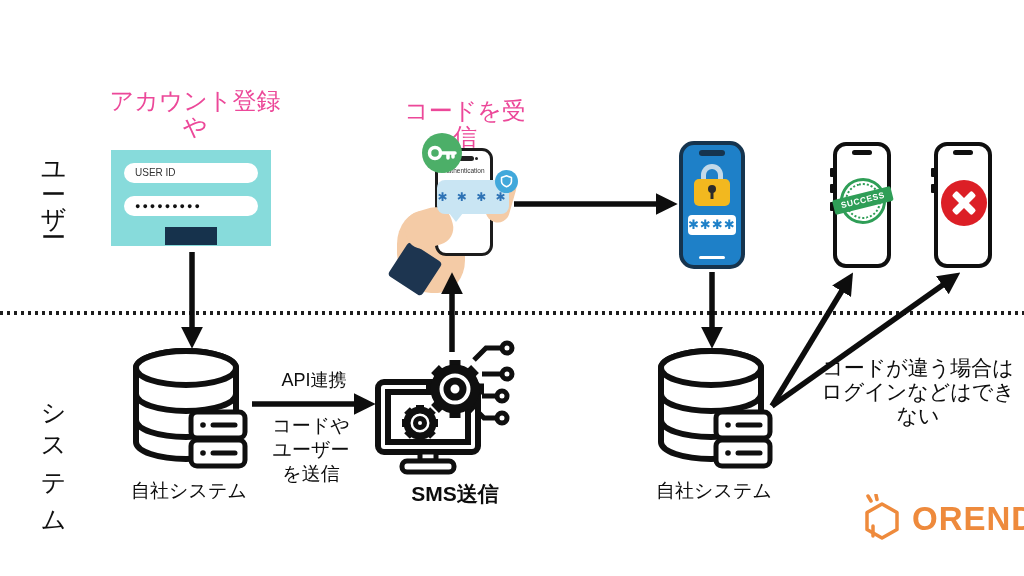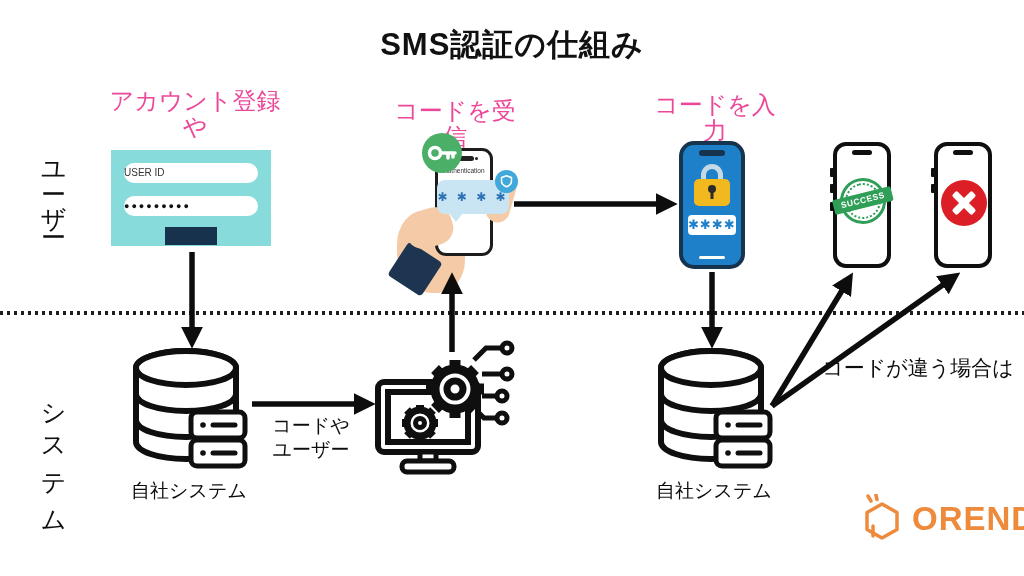--- a/index.html
+++ b/index.html
@@ -17,21 +17,21 @@
     background:repeating-linear-gradient(to right,#1d1d1d 0 3px,transparent 3px 7px);}
 
   .step-label{font-size:24px;line-height:26px;color:#ec4899;}
   .note{font-size:19px;line-height:24px;color:#0d0d0d;}
   .sys-label{font-size:19px;color:#0d0d0d;}
   .sms-label{font-size:21px;font-weight:800;line-height:29px;color:#0d0d0d;}
 
   
   .login-form{left:111px;top:150px;width:160px;height:96px;background:#87dbdb;}
   .lf-input{margin:13px 13px 0;height:20px;background:#fff;border-radius:10px;
-    font-size:10px;color:#333;line-height:20px;}
+    font-size:10px;color:#333;line-height:20px;padding-left:11px;}
   .lf-pass{letter-spacing:2px;font-size:9px;color:#111;}
   .lf-btn{width:52px;height:18px;background:#16324c;margin:11px auto 0;}
 
   
   .phone-frame{border:4px solid #0f0f0f;border-radius:13px;background:#fff;}
   .notch{position:absolute;top:4px;left:50%;transform:translateX(-50%);
     width:20px;height:5px;border-radius:3px;background:#0f0f0f;}
   .side-btn{position:absolute;left:-7px;width:4px;height:9px;background:#0f0f0f;border-radius:1px;}
 
   
@@ -81,31 +81,29 @@
   .logo-text{color:#ee8a3c;font-size:33px;font-weight:bold;letter-spacing:1px;}
 
   svg .ink{stroke:#0f0f0f;fill:#fff;}
   .arrows{left:0;top:0;pointer-events:none;z-index:9;}
 </style>
 </head>
 <body>
 
 <div class="stage">
 
-  <div class="abs title ctr">SMS認証の仕組み</div>
 
   <div class="abs lane lane-user">ユーザー</div>
   <div class="abs lane lane-system">システム</div>
   <div class="abs divider"></div>
 
   <div class="abs step-label ctr" style="left:100px;top:88px;width:190px;">
     <div>アカウント登録や</div>
   </div>
-  <div class="abs step-label ctr" style="left:385px;top:98px;width:140px;">コードを受信</div>
-  <div class="abs step-label ctr" style="left:650px;top:92px;width:130px;">コードを入力</div>
+  <div class="abs step-label ctr" style="left:395px;top:98px;width:140px;">コードを受信</div>
 
   <div class="abs login-form">
     <div class="lf-input">USER ID</div>
     <div class="lf-input lf-pass">●●●●●●●●●</div>
     <div class="lf-btn"></div>
   </div>
 
   <div class="abs hand-wrap">
     <div class="abs skin palm"></div>
     <div class="abs sleeve"></div>
@@ -169,23 +167,25 @@
     <path d="M8,74 a50,17 0 0 0 100,0" fill="none" stroke="#0f0f0f" stroke-width="6"></path>
     <rect class="ink" x="63" y="66" width="54" height="26" rx="6" stroke-width="5"></rect>
     <rect class="ink" x="63" y="94" width="54" height="26" rx="6" stroke-width="5"></rect>
     <circle cx="75" cy="79" r="2.8" fill="#0f0f0f"></circle>
       <path d="M85,79 H107" stroke="#0f0f0f" stroke-width="5" stroke-linecap="round"></path>
     <circle cx="75" cy="107" r="2.8" fill="#0f0f0f"></circle>
       <path d="M85,107 H107" stroke="#0f0f0f" stroke-width="5" stroke-linecap="round"></path>
   </svg>
   <div class="abs sys-label ctr" style="left:118px;top:478px;width:142px;">自社システム</div>
 
+  <div class="abs note ctr" style="left:258px;top:368px;width:112px;font-size:18px;">API連携</div>
   <div class="abs note ctr" style="left:255px;top:414px;width:112px;">
     <div>コードや</div>
     <div>ユーザー</div>
+    <div>を送信</div>
   </div>
 
   <svg class="abs" style="left:372px;top:336px;" width="152" height="140" viewBox="0 0 152 140">
     <g stroke="#0f0f0f" stroke-width="5" fill="none">
       <path d="M102,24 L114,12 H128"></path>
         <circle class="ink" cx="135" cy="12" r="5"></circle>
       <path d="M110,38 H128"></path>
         <circle class="ink" cx="135" cy="38" r="5"></circle>
       <path d="M110,60 H123"></path>
         <circle class="ink" cx="130" cy="60" r="5"></circle>
@@ -211,38 +211,40 @@
         <path d="M48,69 V105"></path>
           <path d="M30,87 H66"></path>
         <path d="M35,74 L61,100"></path>
           <path d="M61,74 L35,100"></path>
       </g>
       <circle cx="48" cy="87" r="13" fill="#fff" stroke="#0f0f0f" stroke-width="7"></circle>
       <circle cx="48" cy="87" r="4.5" fill="#fff" stroke="#0f0f0f" stroke-width="5"></circle>
     </g>
   </svg>
   <div class="abs sms-label ctr" style="left:385px;top:479px;width:140px;">
+    <div>SMS送信</div>
   </div>
 
   <svg class="abs" style="left:653px;top:346px;" width="122" height="124" viewBox="0 0 122 124">
     <path class="ink" d="M8,22 a50,17 0 0 1 100,0 v74 a50,17 0 0 1 -100,0 z" stroke-width="6"></path>
     <ellipse class="ink" cx="58" cy="22" rx="50" ry="17" stroke-width="6"></ellipse>
     <path d="M8,48 a50,17 0 0 0 100,0" fill="none" stroke="#0f0f0f" stroke-width="6"></path>
     <path d="M8,74 a50,17 0 0 0 100,0" fill="none" stroke="#0f0f0f" stroke-width="6"></path>
     <rect class="ink" x="63" y="66" width="54" height="26" rx="6" stroke-width="5"></rect>
     <rect class="ink" x="63" y="94" width="54" height="26" rx="6" stroke-width="5"></rect>
     <circle cx="75" cy="79" r="2.8" fill="#0f0f0f"></circle>
       <path d="M85,79 H107" stroke="#0f0f0f" stroke-width="5" stroke-linecap="round"></path>
     <circle cx="75" cy="107" r="2.8" fill="#0f0f0f"></circle>
       <path d="M85,107 H107" stroke="#0f0f0f" stroke-width="5" stroke-linecap="round"></path>
   </svg>
   <div class="abs sys-label ctr" style="left:643px;top:478px;width:142px;">自社システム</div>
 
   <div class="abs note ctr" style="left:818px;top:356px;width:200px;font-size:21px;">
     <div>コードが違う場合は</div>
+    <div>ログインなどはできない</div>
   </div>
 
   <div class="abs logo">
     <svg width="48" height="50" viewBox="0 0 48 50">
       <g fill="none" stroke="#ee8a3c" stroke-width="3.5" stroke-linejoin="round" stroke-linecap="round">
         <path d="M24,10 L39,18.5 V35.5 L24,44 L9,35.5 V18.5 Z"></path>
         <path d="M15,42 V32"></path>
         <path d="M13,7 L10,2"></path>
         <path d="M19,5.5 L18,1"></path>
       </g>

